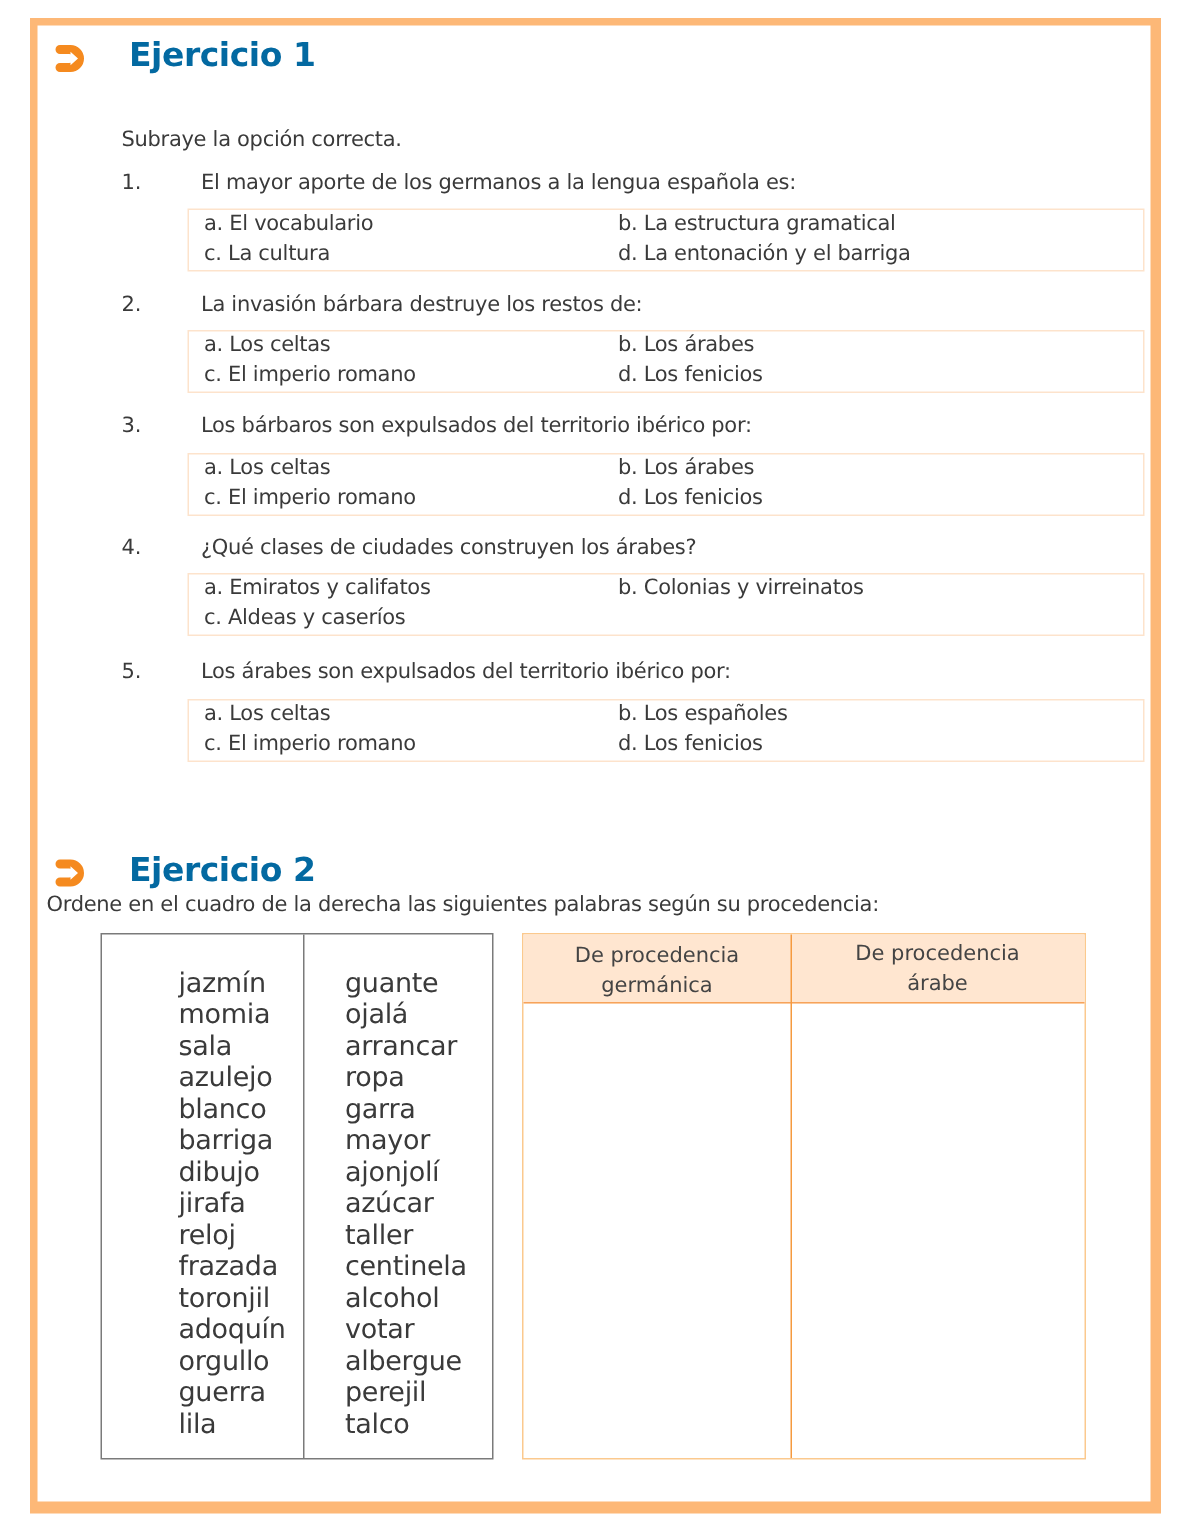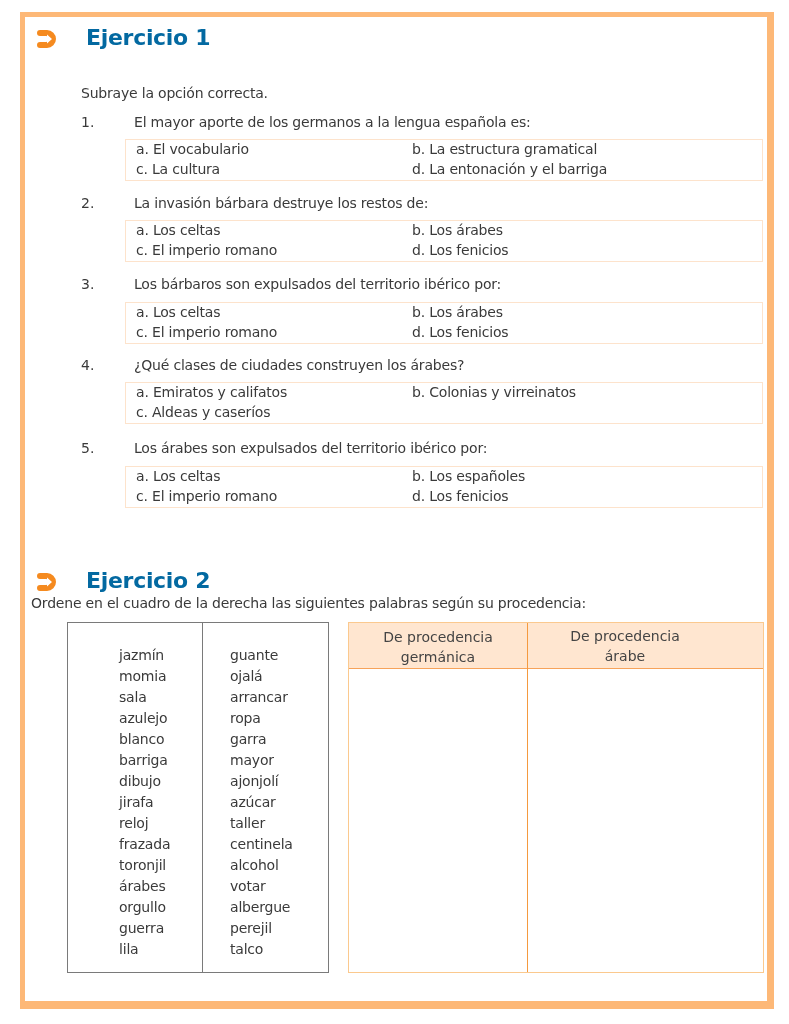--- a/index.html
+++ b/index.html
@@ -30,26 +30,26 @@
   }
   .opts .row { position: relative; height: 20px; }
   .opts .a { position: absolute; left: 10px; top: 1px; white-space: nowrap; }
   .opts .b { position: absolute; left: 286px; top: 1px; white-space: nowrap; }
 
   .words {
     position: absolute; left: 67px; top: 622px; width: 262px; height: 351px;
     border: 1px solid #7a7a7a;
   }
   .words .divider { position: absolute; left: 134px; top: 0; bottom: 0; border-left: 1px solid #7a7a7a; }
-  .words .col { position: absolute; top: 22px; font-size: 14px; line-height: 21px; letter-spacing: -0.2px; }
+  .words .col { position: absolute; top: 22px; font-size: 18px; line-height: 21px; letter-spacing: -0.2px; }
   .words .col1 { left: 51px; }
   .words .col2 { left: 162px; }
 
   .sort {
-    position: absolute; left: 348px; top: 622px; width: 416px; height: 351px;
+    position: absolute; left: 348px; top: 622px; width: 376px; height: 351px;
     border: 1px solid #FBC98E;
   }
   .sort .head {
     position: absolute; left: 0; top: 0; right: 0; height: 46px;
     background: #FFE6D0; border-bottom: 1px solid #F7A35A;
   }
   .sort .vline { position: absolute; left: 178px; top: 0; bottom: 0; border-left: 1px solid #F59A3F; }
   .sort .h-cell {
     position: absolute; top: 4px; width: 178px; text-align: center;
     font-size: 14px; line-height: 20px; color: #444;
@@ -156,21 +156,21 @@
       <div>momia</div>
       <div>sala</div>
       <div>azulejo</div>
       <div>blanco</div>
       <div>barriga</div>
       <div>dibujo</div>
       <div>jirafa</div>
       <div>reloj</div>
       <div>frazada</div>
       <div>toronjil</div>
-      <div>árabes</div>
+      <div>adoquín</div>
       <div>orgullo</div>
       <div>guerra</div>
       <div>lila</div>
     </div>
   <div class="col col2" id="wcol2">
       <div>guante</div>
       <div>ojalá</div>
       <div>arrancar</div>
       <div>ropa</div>
       <div>garra</div>

